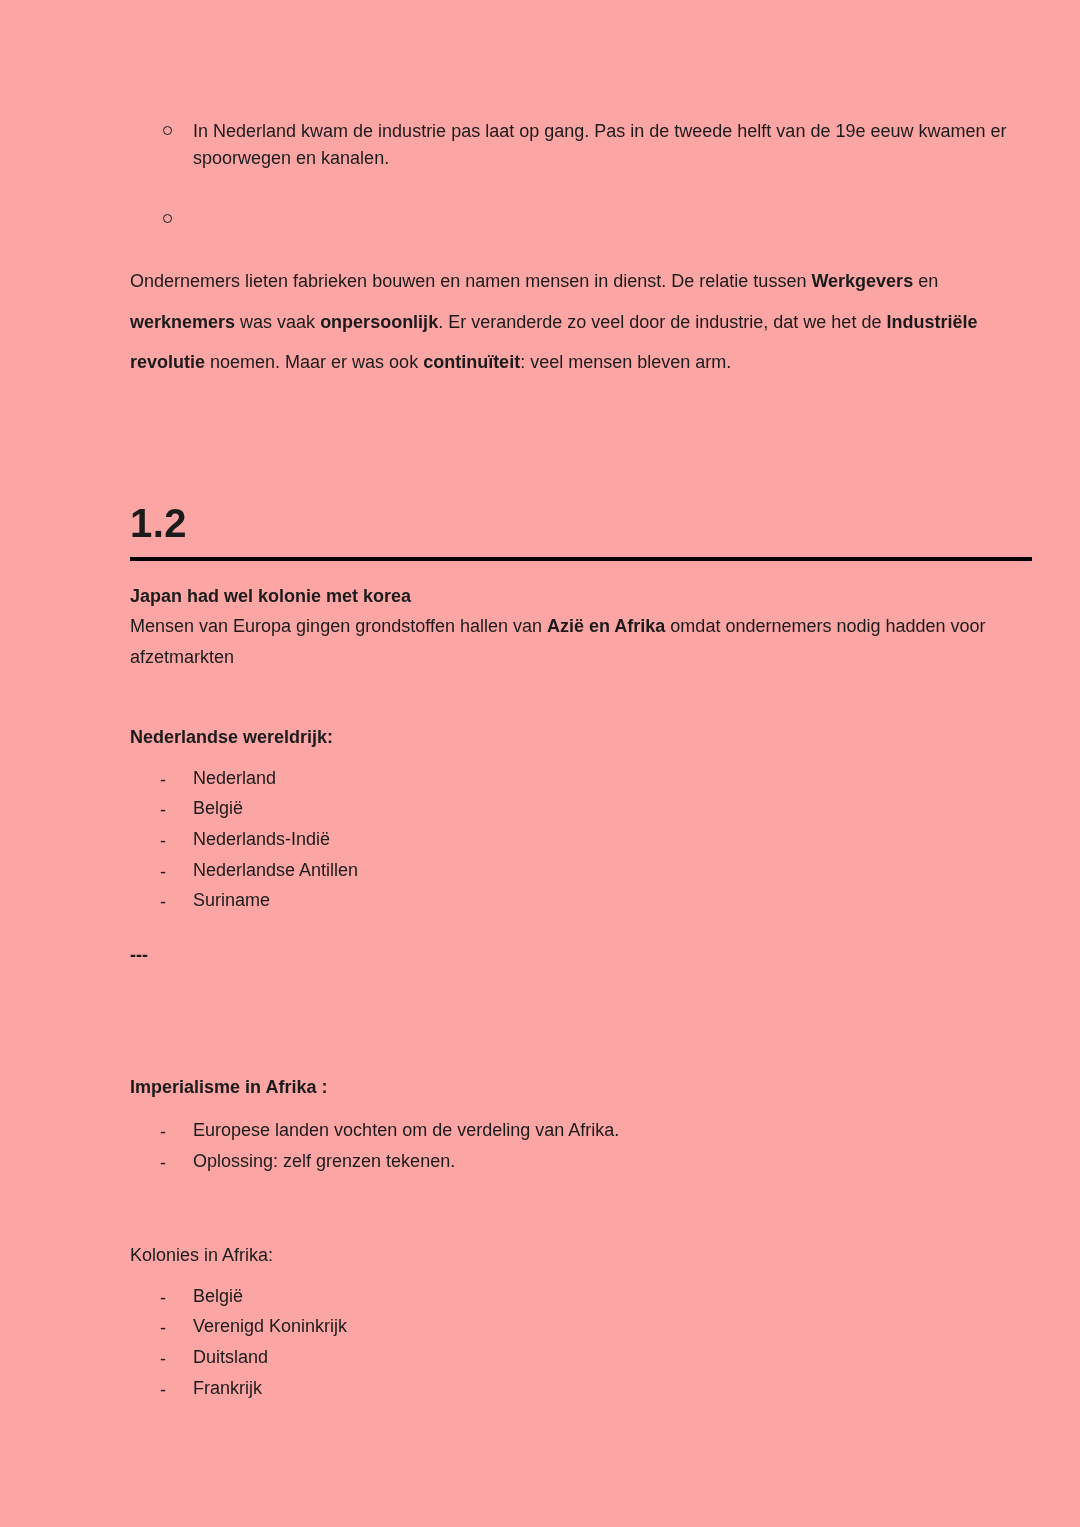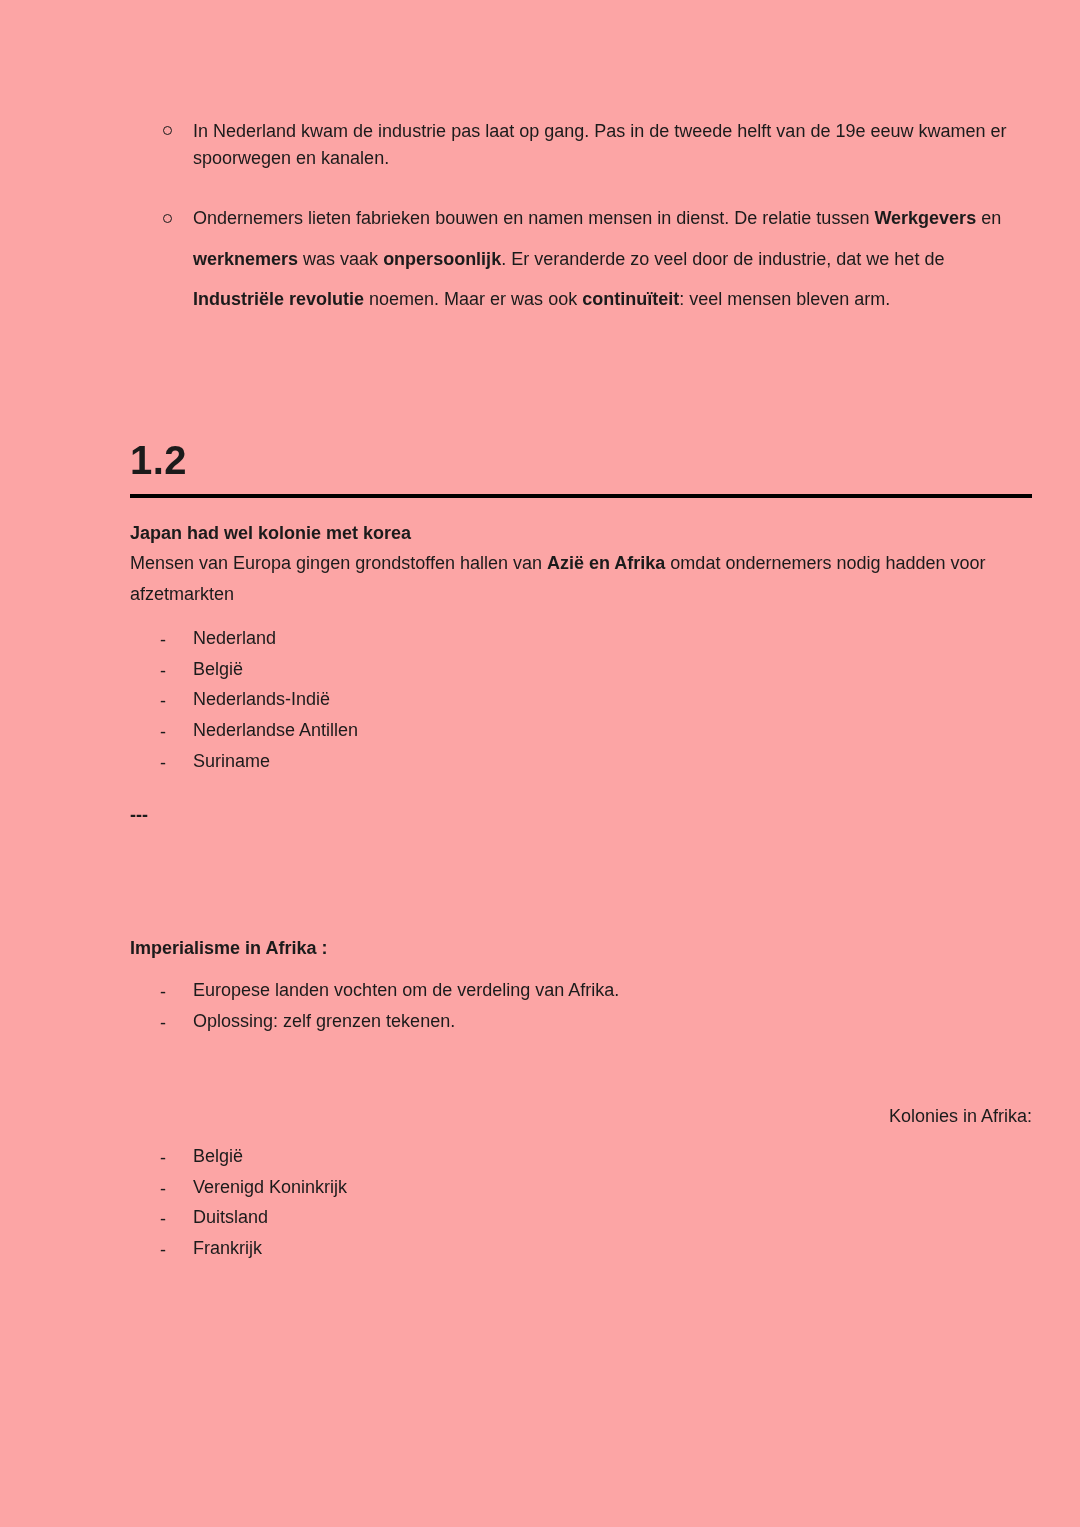--- a/index.html
+++ b/index.html
@@ -19,21 +19,21 @@
     background: #fca5a5;
     overflow: hidden;
   }
 
   
   ul { list-style: none; }
   li { display: flex; align-items: flex-start; }
   .marker { flex: 0 0 63px; }
 
   .circle-bullet-list li { margin-bottom: 26px; }
-  .circle-bullet-list li:last-child { margin-bottom: 0; }
+  .circle-bullet-list li:last-child { margin-bottom: 0; flex-direction: column; }
   .circle-bullet-list .marker { padding-left: 33px; }
   .circle {
     display: block;
     width: 9px; height: 9px;
     border: 1.5px solid #1b1b1b;
     border-radius: 50%;
     margin-top: 8px;
   }
   li.loose-item .circle { margin-top: 16px; }
 
@@ -56,21 +56,21 @@
   }
 
   .para { line-height: 1.7; }
   strong { font-weight: 700; }
 
   
   [data-name="intro-paragraph"] { margin-bottom: 16px; }
   [data-name="nederlandse-wereldrijk-heading"] { margin-top: 50px; margin-bottom: 12px; }
   [data-name="divider-dashes"] { margin-top: 22px; }
   [data-name="imperialisme-heading"] { margin-top: 102px; margin-bottom: 14px; }
-  [data-name="kolonies-heading"] { margin-top: 62px; margin-bottom: 12px; text-align: right; }
+  [data-name="kolonies-heading"] { margin-top: 62px; margin-bottom: 12px; }
 </style>
 </head>
 <body>
 
 <div class="page" data-name="document-page">
   <div id="doc" data-name="document-body">
       <ul class="circle-bullet-list" data-name="industrie-bullet-list">
         <li data-name="list-item">
           <span class="marker" data-name="circle-bullet-icon">
             <span class="circle" data-name="circle-bullet-glyph"></span>
@@ -80,20 +80,21 @@
         <li data-name="list-item" class="loose-item">
           <span class="marker" data-name="circle-bullet-icon">
             <span class="circle" data-name="circle-bullet-glyph"></span>
           </span>
           <div class="content loose" data-name="list-item-text"><span data-name="text-run">Ondernemers lieten fabrieken bouwen en namen mensen in dienst. De relatie tussen </span><strong data-name="bold-text">Werkgevers</strong><span data-name="text-run"> en </span><strong data-name="bold-text">werknemers</strong><span data-name="text-run"> was vaak </span><strong data-name="bold-text">onpersoonlijk</strong><span data-name="text-run">. Er veranderde zo veel door de industrie, dat we het de </span><strong data-name="bold-text">Industriële revolutie</strong><span data-name="text-run"> noemen. Maar er was ook </span><strong data-name="bold-text">continuïteit</strong><span data-name="text-run">: veel mensen bleven arm.</span></div>
         </li>
       </ul>
       <h2 class="heading" data-name="section-heading-1-2">1.2</h2>
       <p class="para" data-name="japan-note"><strong data-name="bold-text">Japan had wel kolonie met korea</strong></p>
       <p class="para" data-name="intro-paragraph"><span data-name="text-run">Mensen van Europa gingen grondstoffen hallen van </span><strong data-name="bold-text">Azië en Afrika</strong><span data-name="text-run"> omdat ondernemers nodig hadden voor afzetmarkten</span></p>
+      <p class="para" data-name="nederlandse-wereldrijk-heading"><strong data-name="bold-text">Nederlandse wereldrijk:</strong></p>
       <ul class="dash-list" data-name="nederlandse-wereldrijk-list">
         <li data-name="list-item">
           <span class="marker" data-name="dash-bullet-icon">-</span>
           <div class="content" data-name="list-item-text">Nederland</div>
         </li>
         <li data-name="list-item">
           <span class="marker" data-name="dash-bullet-icon">-</span>
           <div class="content" data-name="list-item-text">België</div>
         </li>
         <li data-name="list-item">

